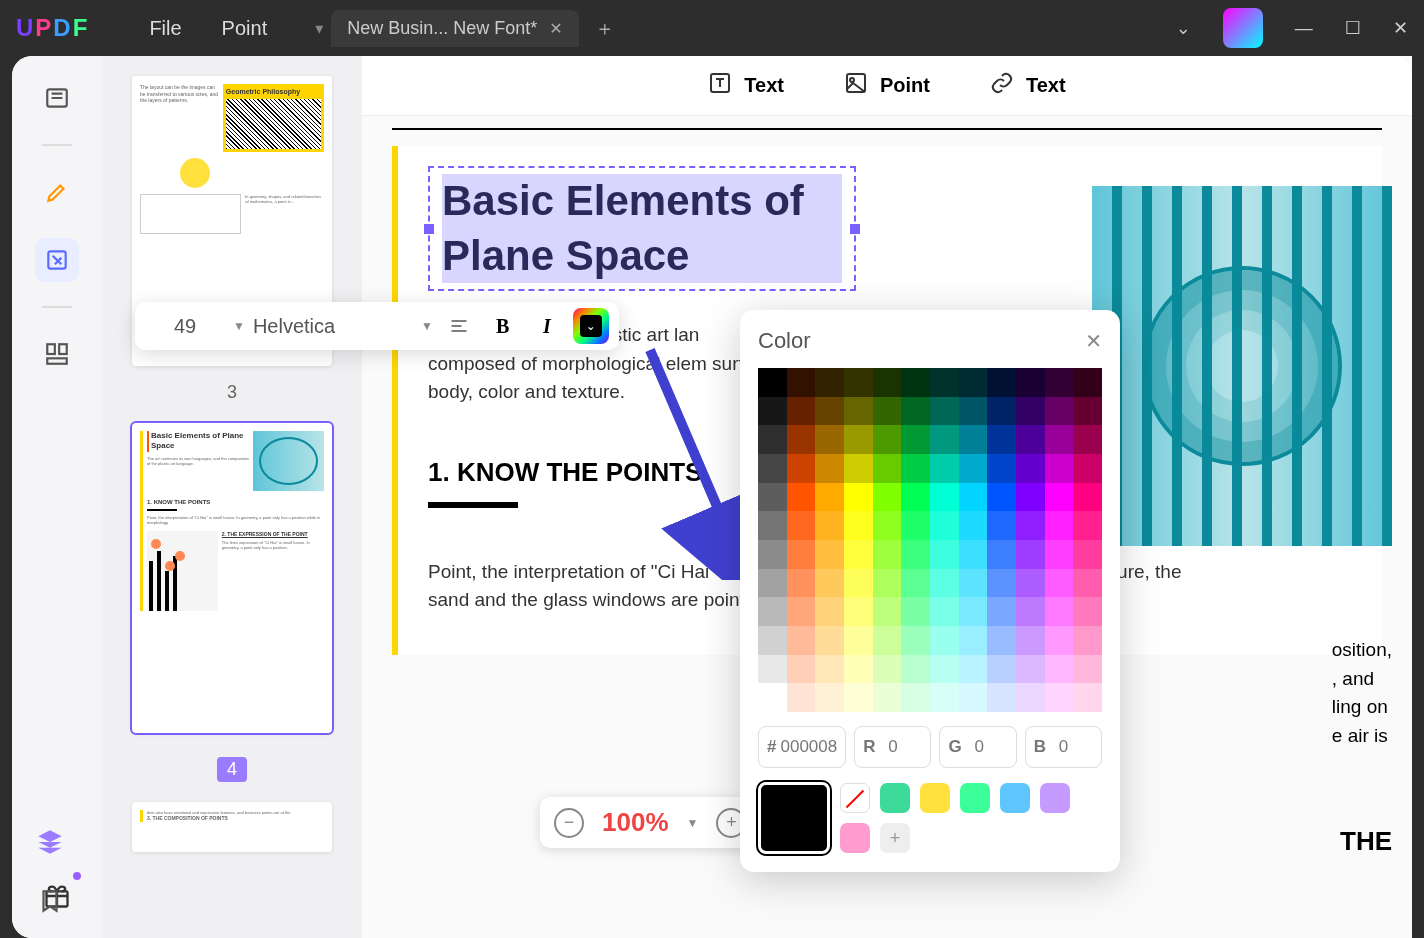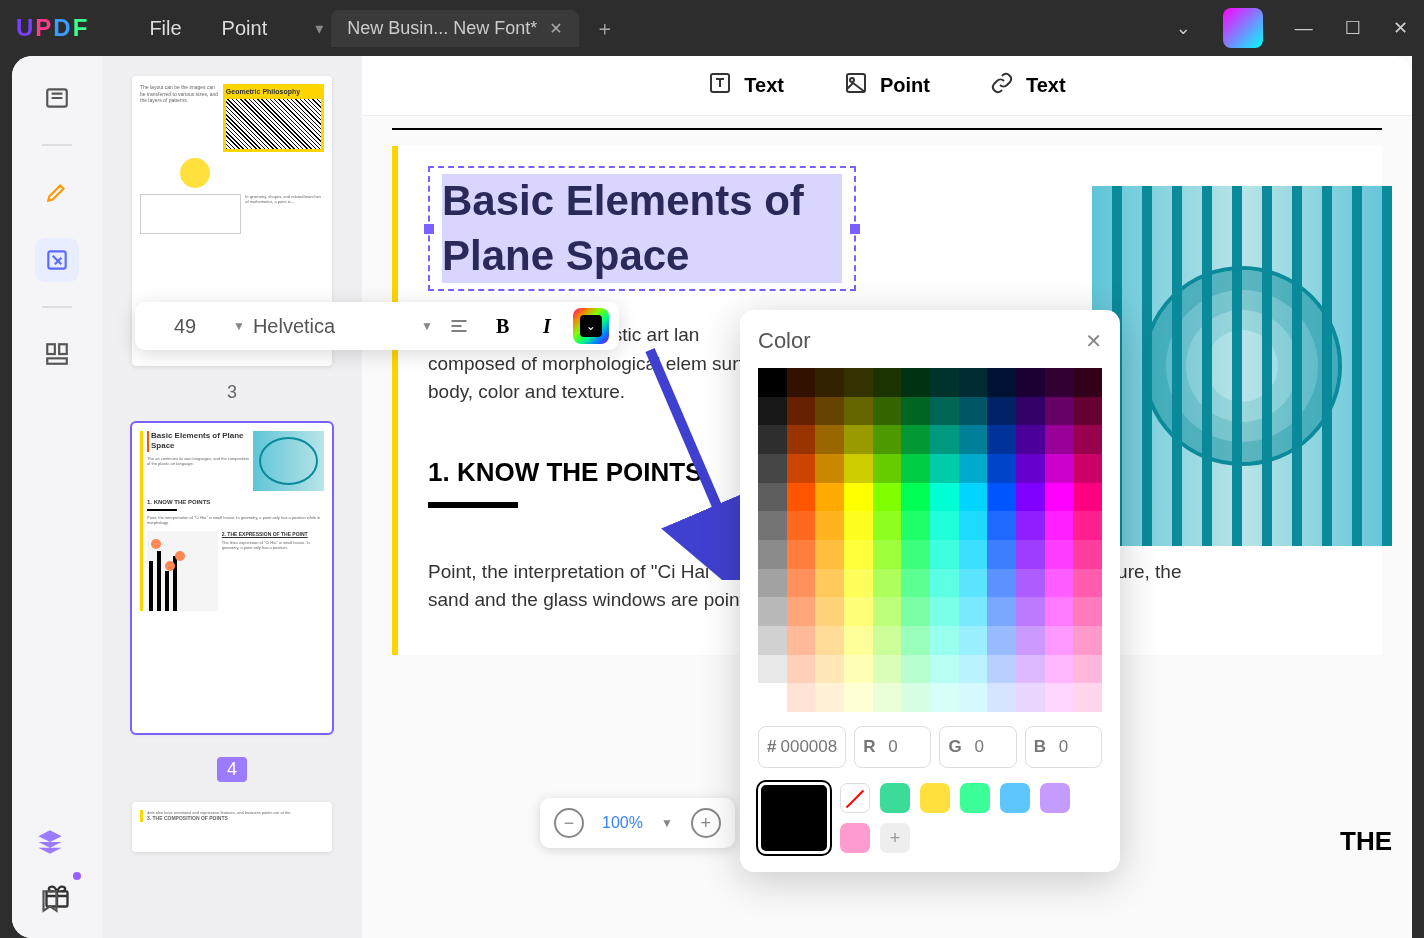--- a/index.html
+++ b/index.html
@@ -86,21 +86,21 @@
 .color-swatches { display: flex; gap: 10px; margin-top: 14px; flex-wrap: wrap; align-items: center; }
 .swatch-current { width: 72px; height: 72px; background: #000; border: 3px solid #fff; outline: 2px solid #000; border-radius: 8px; }
 .swatch { width: 30px; height: 30px; border-radius: 7px; }
 .swatch.none { background: #fff; border: 1px solid #ddd; position: relative; }
 .swatch.none::after { content: ''; position: absolute; left: 2px; top: 14px; width: 24px; height: 2px; background: #ff0000; transform: rotate(-45deg); }
 .swatch.add { background: #eee; display: flex; align-items: center; justify-content: center; color: #999; font-size: 18px; }
 
 
 .zoom-controls { position: absolute; left: 540px; bottom: 90px; background: #fff; border-radius: 10px; box-shadow: 0 2px 12px rgba(0,0,0,0.15); display: flex; align-items: center; padding: 10px 14px; gap: 18px; z-index: 30; }
 .zoom-btn { width: 30px; height: 30px; border: 2px solid #888; border-radius: 50%; display: flex; align-items: center; justify-content: center; color: #888; font-size: 18px; }
-.zoom-val { font-size: 16px; color: #3b82f6; }
+.zoom-val { font-size: 26px; color: #ef4444; font-weight: bold; }
 
 
 .right-toolbar { position: absolute; right: 14px; top: 72px; width: 60px; display: flex; flex-direction: column; align-items: center; gap: 32px; z-index: 20; }
 .right-tool { width: 36px; height: 36px; display: flex; align-items: center; justify-content: center; color: #555; }
 
 
 .bottom-left { position: absolute; bottom: 20px; left: 24px; display: flex; flex-direction: column; gap: 28px; align-items: center; }
 </style>
 </head>
 <body>
@@ -258,20 +258,26 @@
           <div class="heading-text" style="max-width:400px">Basic Elements of Plane Space</div>
         </div>
         <div class="body-text" style="max-width:360px">composition of the plastic art lan composed of morphological elem surface, body, color and texture.</div>
         <div class="section-title">1. KNOW THE POINTS</div>
         <div class="section-underline"></div>
         <div class="body-text" style="max-width:760px;margin-top:50px">
           <span>Point, the interpretation of "Ci Hai" while in morphology, a point also texture. In nature, the sand and the glass windows are points, th also points.</span>
         </div>
       </div>
 
+      <div style="position:absolute;right:-10px;top:490px;font-size:19px;line-height:1.5;text-align:left">
+        <div>osition,</div>
+        <div>, and</div>
+        <div>ling on</div>
+        <div>e air is</div>
+      </div>
       <div style="position:absolute;right:-10px;top:680px;font-size:26px;font-weight:700">THE</div>
     </div>
   </div>
 
 
   <div class="bottom-left">
     <div><svg width="28" height="28" viewBox="0 0 24 24" fill="#9b7bff">
           <path d="M12 2l10 5-10 5L2 7l10-5zM2 12l10 5 10-5M2 17l10 5 10-5"></path>
         </svg></div>
     <div><svg width="26" height="26" viewBox="0 0 24 24" fill="none" stroke="#555" stroke-width="2">

